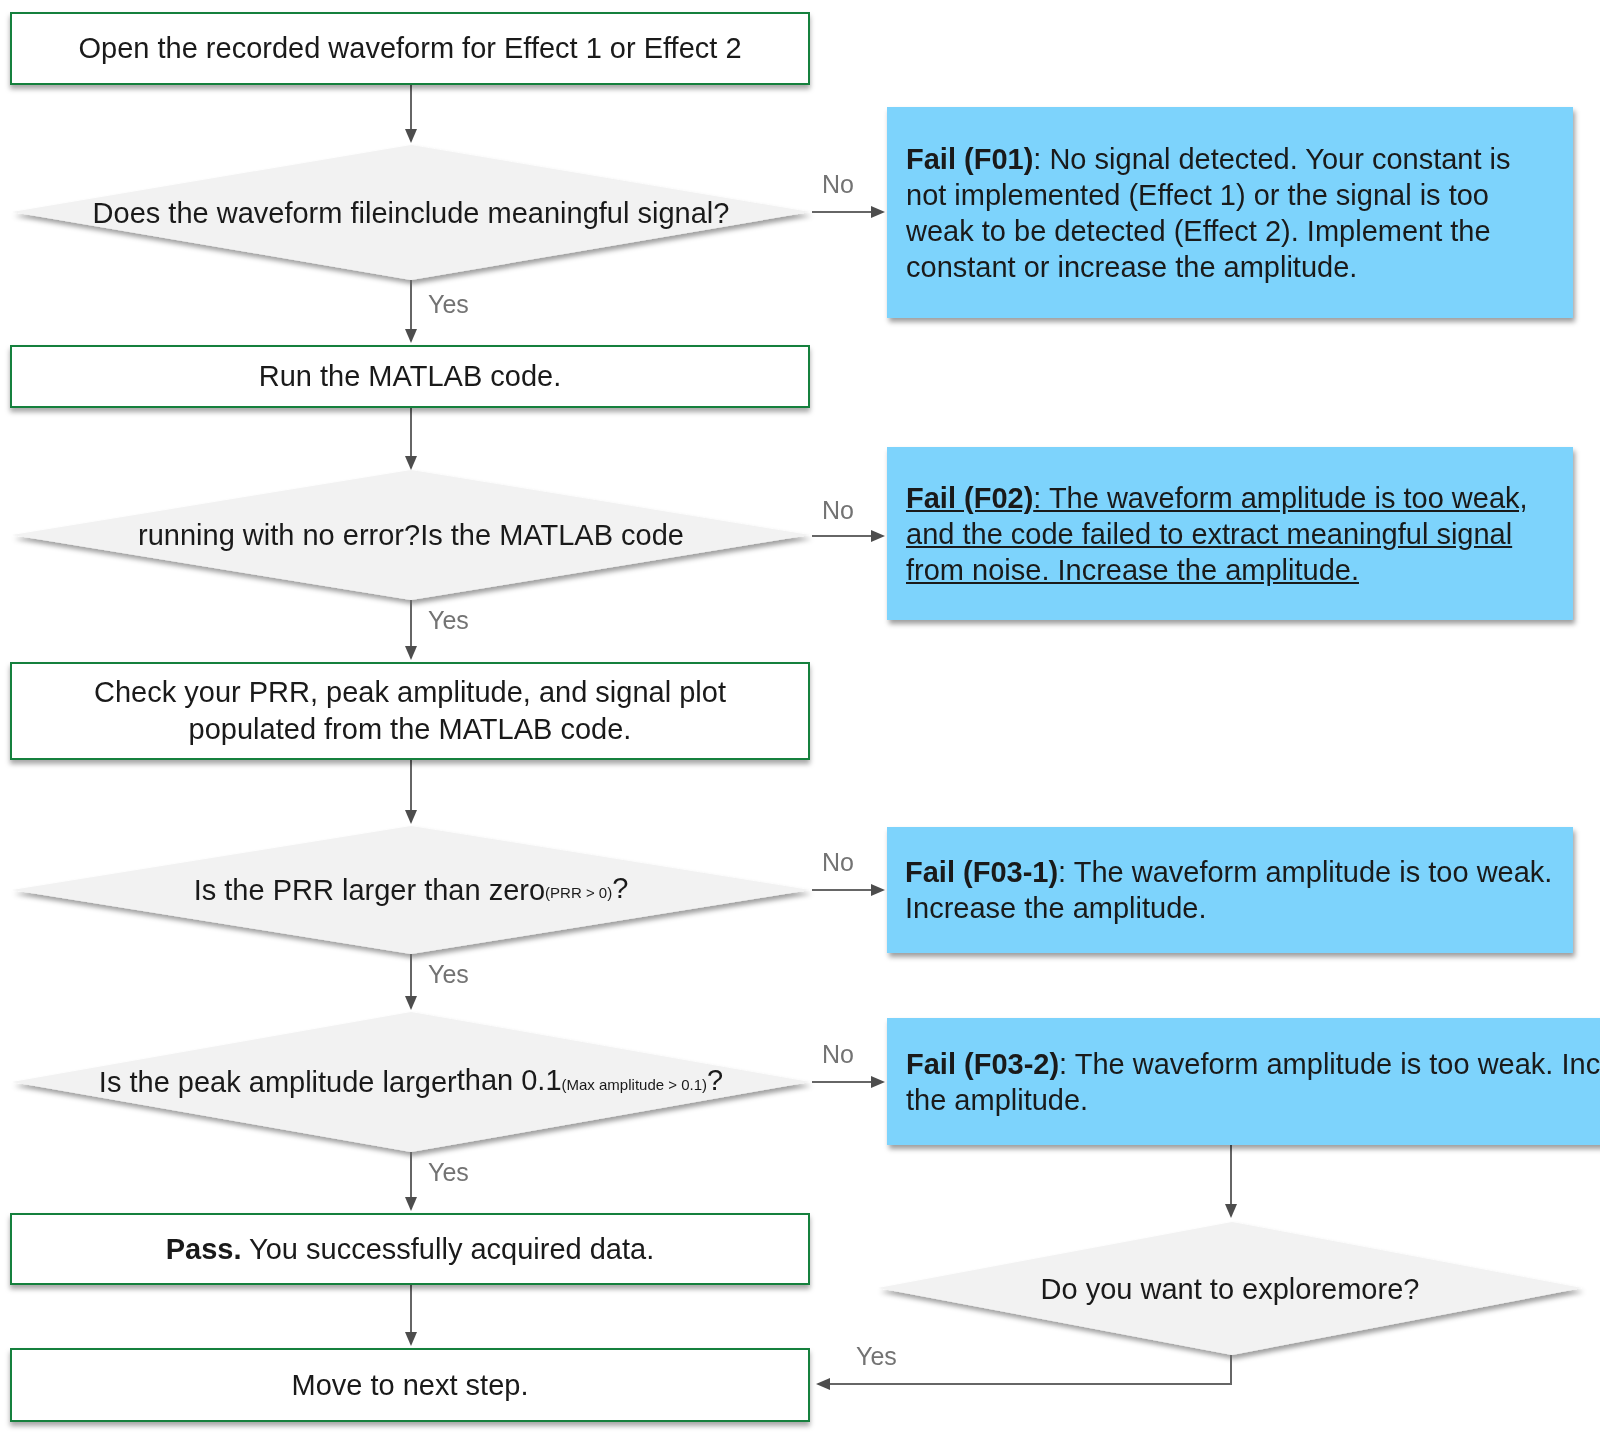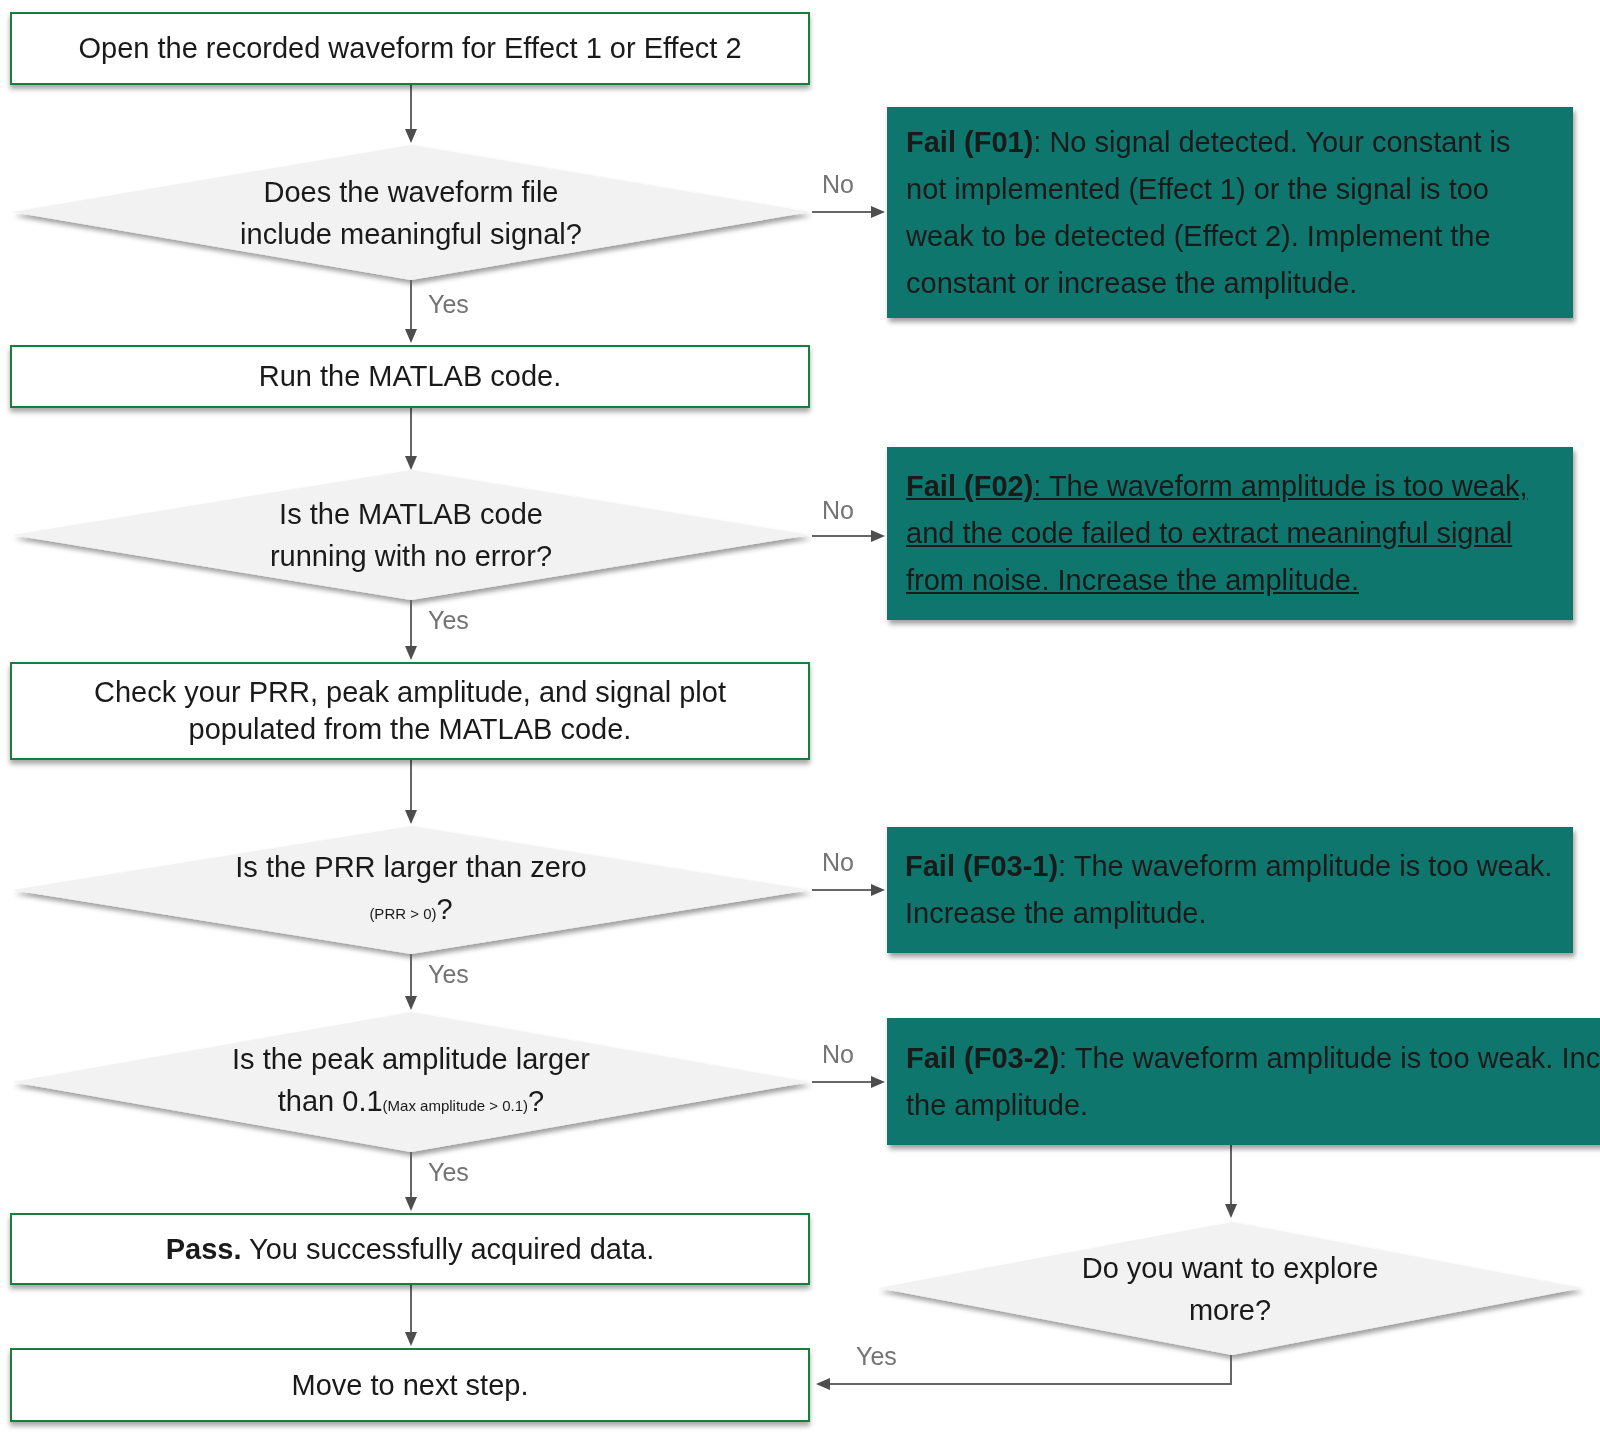--- a/index.html
+++ b/index.html
@@ -9,28 +9,28 @@
   }
   #edges{position:absolute;left:0;top:0;z-index:1;}
   .process{
     position:absolute;z-index:2;background:#ffffff;border:2px solid #15803d;
     box-shadow:0 4px 5px rgba(0,0,0,0.35);
     display:flex;align-items:center;justify-content:center;flex-direction:column;
     font-size:29px;text-align:center;box-sizing:border-box;
   }
   .decision-label{
     position:absolute;z-index:2;display:flex;align-items:center;justify-content:center;
-    flex-direction:column;font-size:29px;text-align:center;line-height:42px;
+    flex-direction:row;font-size:29px;text-align:center;line-height:42px;
   }
   .decision-label .small{font-size:15px;}
   .fail{
-    position:absolute;z-index:2;background:#0f766e;
+    position:absolute;z-index:2;background:#7dd3fc;
     box-shadow:2px 4px 5px rgba(0,0,0,0.38);
     display:flex;align-items:center;box-sizing:border-box;
-    padding:10px 20px 10px 19px;font-size:29px;line-height:47px;text-align:left;
+    padding:10px 20px 10px 19px;font-size:29px;line-height:36px;text-align:left;
   }
   .edge-label{position:absolute;z-index:3;font-size:25px;color:#737373;}
   b{font-weight:bold;}
 </style>
 </head>
 <body>
 
 <div id="canvas">
 
   <svg id="edges" width="1600" height="1437" viewBox="0 0 1600 1437">
@@ -87,22 +87,22 @@
   <div class="process" style="left:10px;top:1348px;width:800px;height:74px;">
     <div>Move to next step.</div>
   </div>
 
   <div class="decision-label" style="left:12px;top:145px;width:798px;height:135px;">
     <div>Does the waveform file</div>
     <div>include meaningful signal?</div>
   </div>
 
   <div class="decision-label" style="left:12px;top:470px;width:798px;height:130px;">
+    <div>running with no error?</div>
     <div>Is the MATLAB code</div>
-    <div>running with no error?</div>
   </div>
 
   <div class="decision-label" style="left:12px;top:826px;width:798px;height:128px;">
     <div>Is the PRR  larger than zero</div>
     <div><span class="small">(PRR &gt; 0)</span><span>?</span></div>
   </div>
 
   <div class="decision-label" style="left:12px;top:1012px;width:798px;height:140px;">
     <div>Is the peak amplitude larger</div>
     <div><span>than 0.1</span><span class="small">(Max amplitude &gt; 0.1)</span><span>?</span></div>

